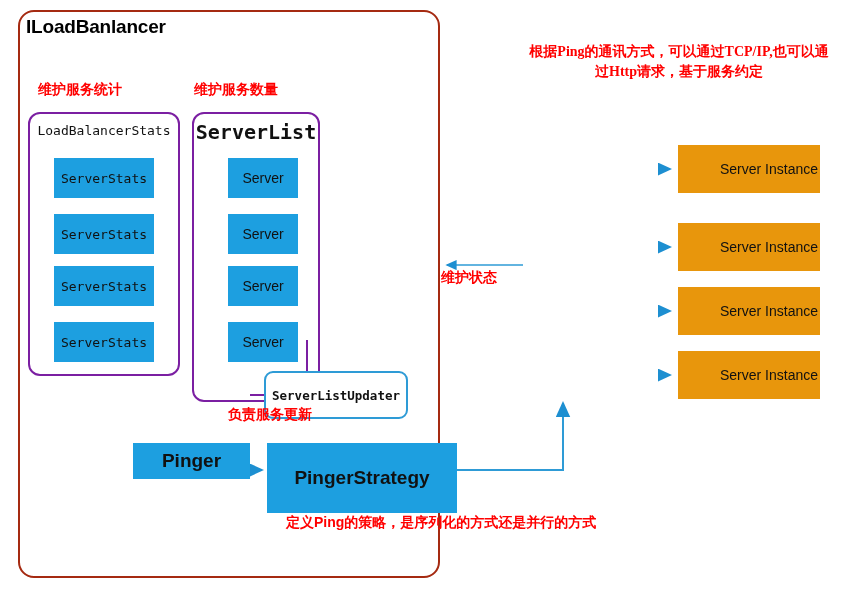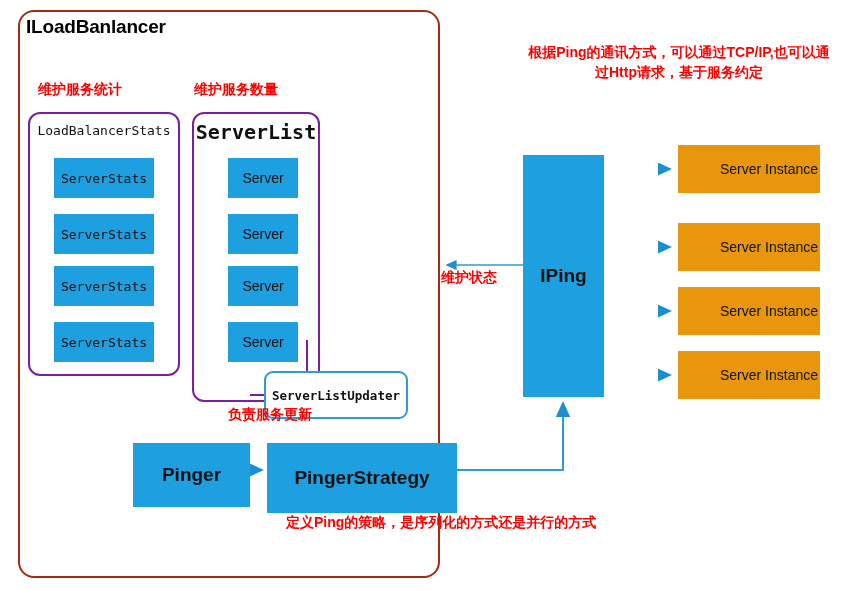--- a/index.html
+++ b/index.html
@@ -104,21 +104,21 @@
     justify-content: center;
     font-family: "DejaVu Sans Mono", "Liberation Mono", monospace;
     font-size: 12.5px;
     font-weight: bold;
     color: #111111;
     z-index: 6;
   }
 
   
   .pinger-box {
-    left: 133px; top: 443px; width: 117px; height: 64px;
+    left: 133px; top: 443px; width: 117px; height: 36px;
     font-size: 19px; font-weight: bold;
   }
   .strategy-box {
     left: 267px; top: 443px; width: 190px; height: 70px;
     font-size: 19px; font-weight: bold;
   }
 
   
   .iping-box {
     left: 523px; top: 155px; width: 81px; height: 242px;
@@ -140,21 +140,21 @@
     padding-left: 40px;
   }
 
   
   .annot {
     color: #FF0000;
     font-size: 14px;
     font-weight: bold;
     white-space: nowrap;
   }
-  .annot.wrap { white-space: normal; text-align: center; line-height: 1.45; }
+  .annot.wrap { white-space: normal; text-align: center; line-height: 1.45; font-family: Liberation Serif, serif; }
 
   svg.overlay {
     position: absolute;
     left: 0; top: 0;
     width: 852px; height: 590px;
     pointer-events: none;
     z-index: 2;
   }
 </style>
 </head>
@@ -219,20 +219,19 @@
 
   <div class="abs blue-node pinger-box">Pinger</div>
   <div class="abs blue-node strategy-box">PingerStrategy</div>
 
   <div class="abs annot" style="left:286px; top:514px;">定义Ping的策略，是序列化的方式还是并行的方式</div>
 
   <div class="abs annot wrap" style="left:524px; top:42px; width:310px;">根据Ping的通讯方式，可以通过TCP/IP,也可以通过Http请求，基于服务约定</div>
 
   <div class="abs annot" style="left:441px; top:269px;">维护状态</div>
 
-  <div class="abs blue-node iping-box">IPing</div>
 
   <div class="abs orange-node" style="top:145px;">Server Instance</div>
   <div class="abs orange-node" style="top:223px;">Server Instance</div>
   <div class="abs orange-node" style="top:287px;">Server Instance</div>
   <div class="abs orange-node" style="top:351px;">Server Instance</div>
 
 </div>
 
 </body></html>

